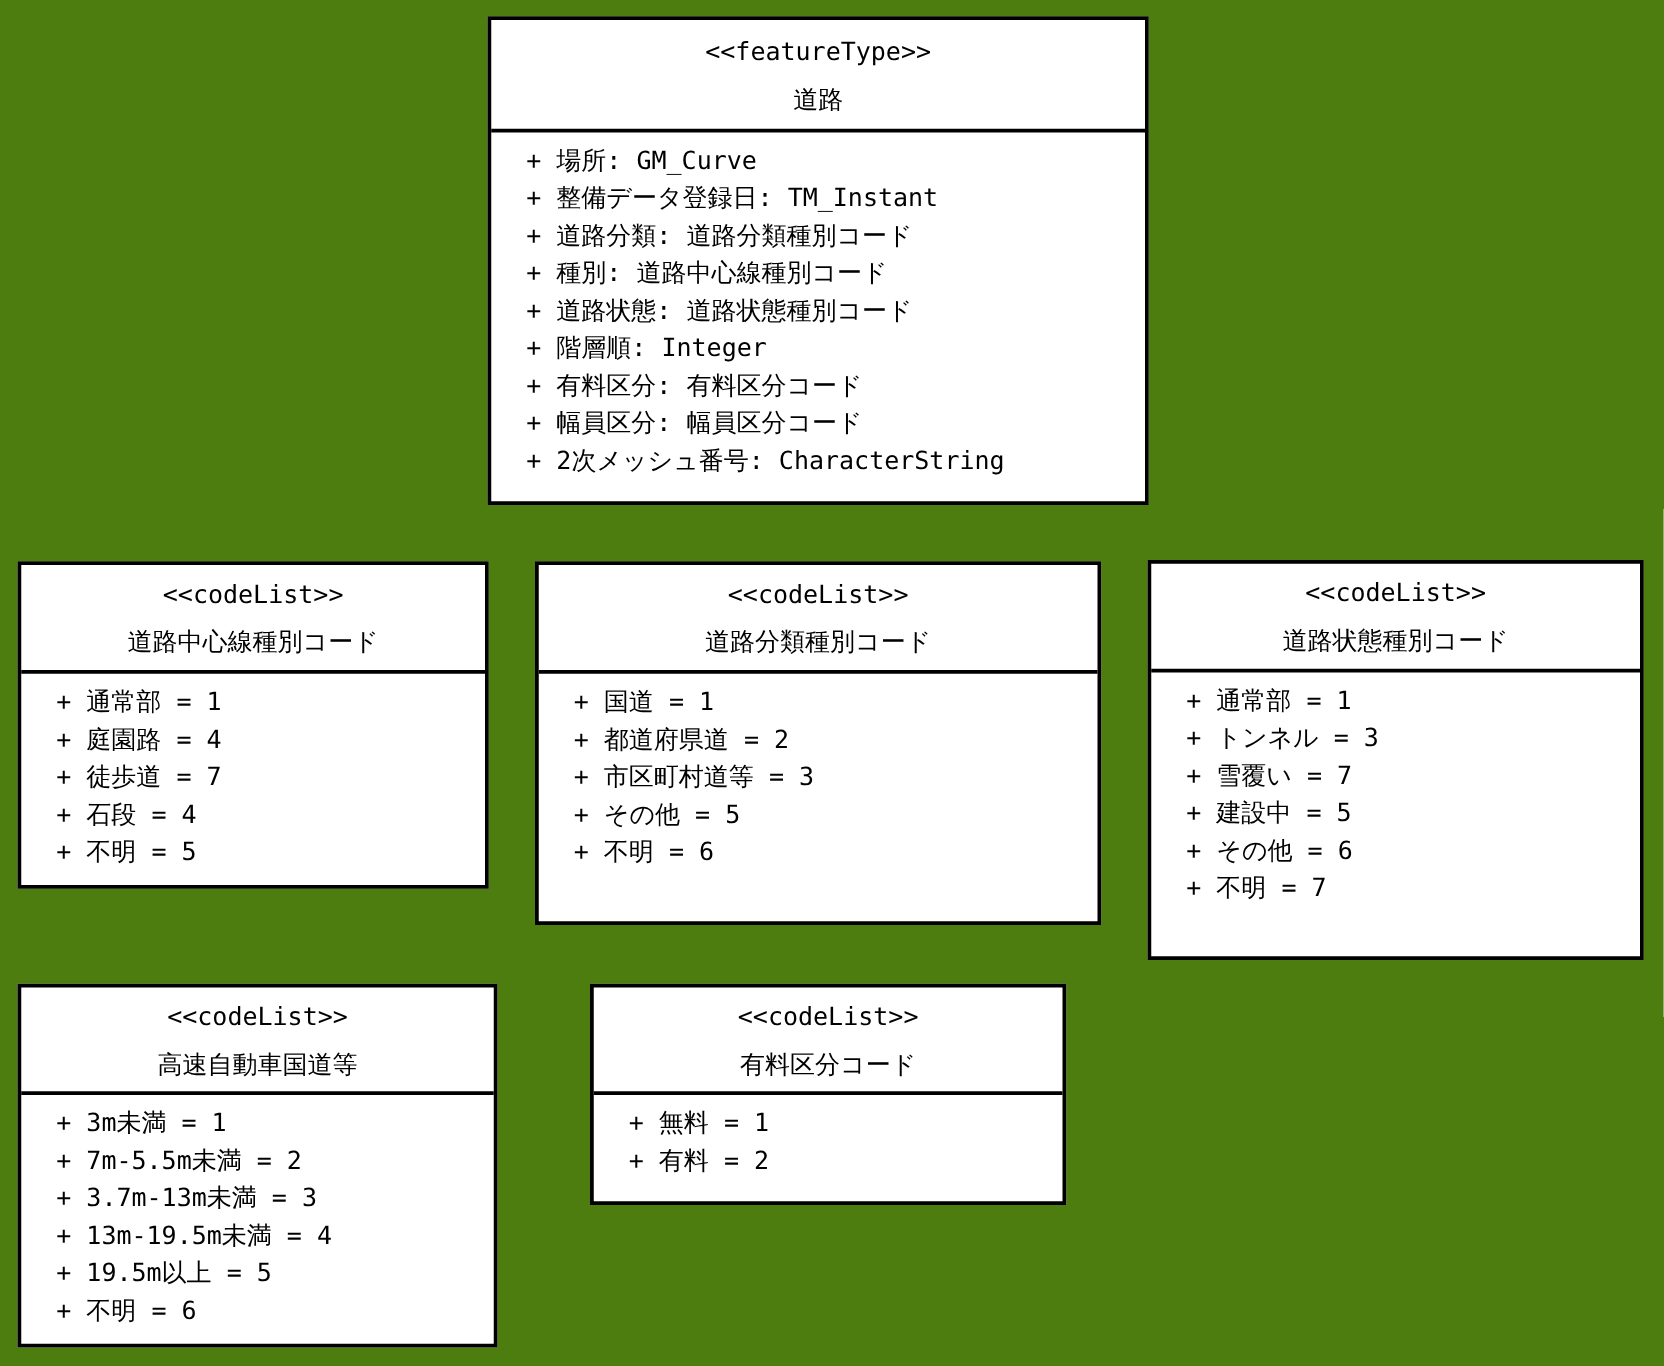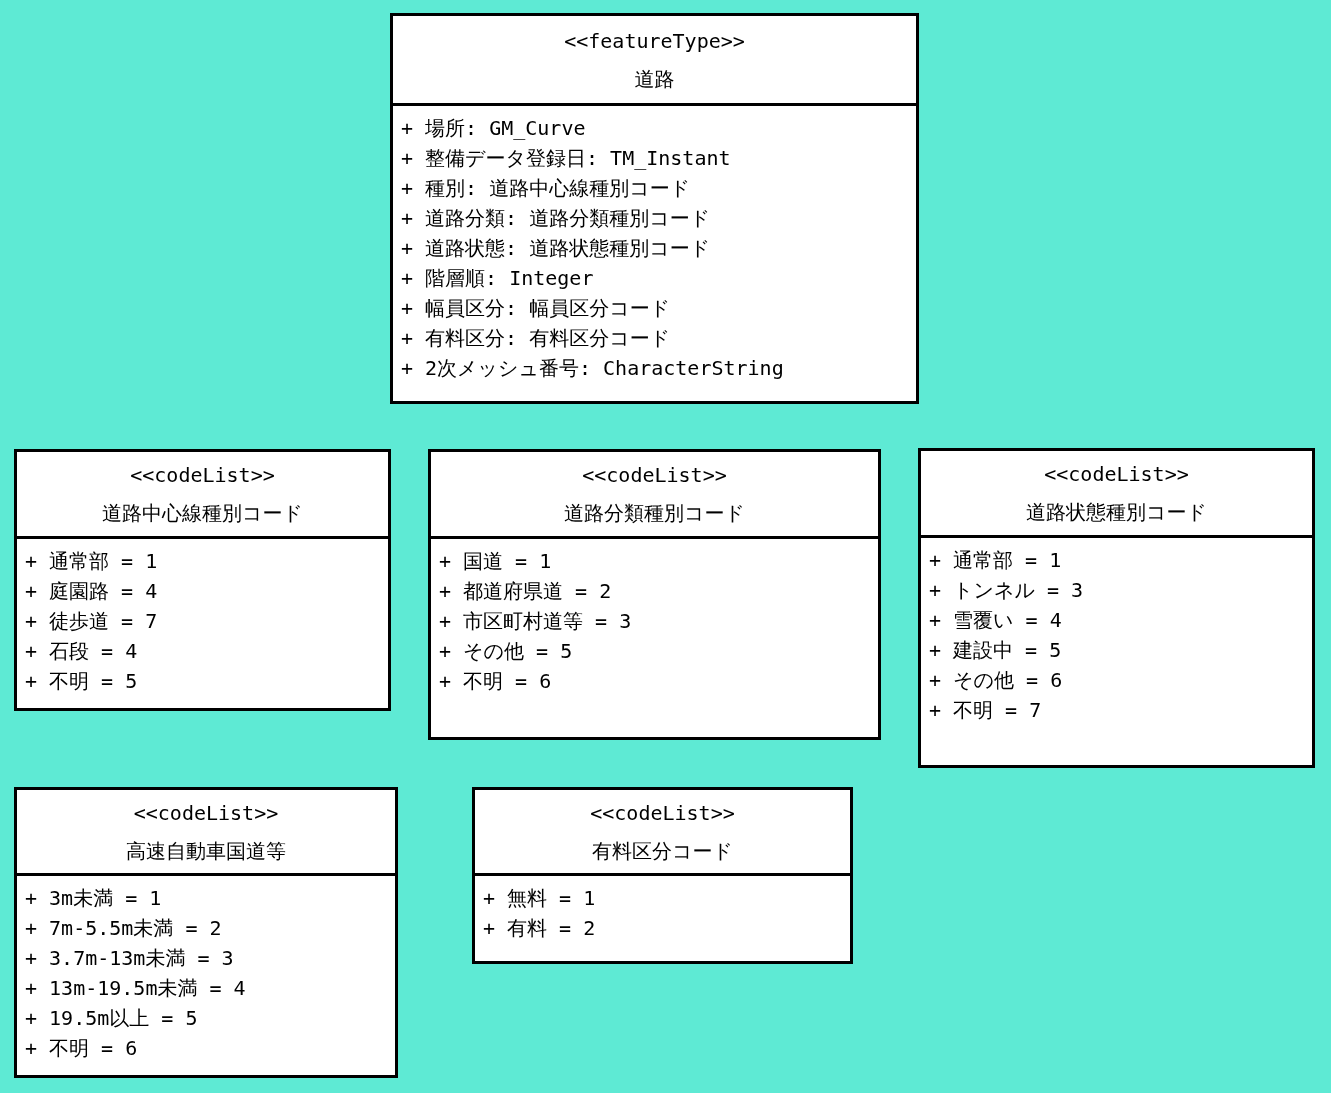--- a/index.html
+++ b/index.html
@@ -4,21 +4,21 @@
 <style>
   html, body {
     margin: 0;
     padding: 0;
     background: #ffffff;
   }
   .canvas {
     position: relative;
     width: 1331px;
     height: 1093px;
-    background: #5eead4;
+    background: #4d7c0f;
     font-family: "DejaVu Sans Mono", monospace;
     color: #000000;
     overflow: hidden;
   }
   .uml-box {
     position: absolute;
     box-sizing: border-box;
     border: 3px solid #000000;
     background: #ffffff;
   }
@@ -33,20 +33,21 @@
   }
   .stereotype, .class-name {
     height: 30px;
     line-height: 30px;
     font-size: 20px;
     text-align: center;
     white-space: pre;
   }
   .attr-compartment {
     padding: 7px 8px 0 8px;
+    margin-left: 20px;
   }
   .attr-line {
     height: 30px;
     line-height: 30px;
     font-size: 20px;
     white-space: pre;
   }
   
   #box-road          { left: 390px; top: 13px;  width: 529px; height: 391px; }
   #box-road .title-compartment { height: 90px; }
@@ -67,26 +68,26 @@
 <div class="canvas">
 
   <div class="uml-box" id="box-road">
     <div class="title-compartment">
       <div class="stereotype">&lt;&lt;featureType&gt;&gt;</div>
       <div class="class-name">道路</div>
     </div>
     <div class="attr-compartment">
       <div class="attr-line">+ 場所: GM_Curve</div>
       <div class="attr-line">+ 整備データ登録日: TM_Instant</div>
+      <div class="attr-line">+ 道路分類: 道路分類種別コード</div>
       <div class="attr-line">+ 種別: 道路中心線種別コード</div>
-      <div class="attr-line">+ 道路分類: 道路分類種別コード</div>
       <div class="attr-line">+ 道路状態: 道路状態種別コード</div>
       <div class="attr-line">+ 階層順: Integer</div>
+      <div class="attr-line">+ 有料区分: 有料区分コード</div>
       <div class="attr-line">+ 幅員区分: 幅員区分コード</div>
-      <div class="attr-line">+ 有料区分: 有料区分コード</div>
       <div class="attr-line">+ 2次メッシュ番号: CharacterString</div>
     </div>
   </div>
 
   <div class="uml-box" id="box-centerline">
     <div class="title-compartment">
       <div class="stereotype">&lt;&lt;codeList&gt;&gt;</div>
       <div class="class-name">道路中心線種別コード</div>
     </div>
     <div class="attr-compartment">
@@ -113,21 +114,21 @@
   </div>
 
   <div class="uml-box" id="box-condition">
     <div class="title-compartment">
       <div class="stereotype">&lt;&lt;codeList&gt;&gt;</div>
       <div class="class-name">道路状態種別コード</div>
     </div>
     <div class="attr-compartment">
       <div class="attr-line">+ 通常部 = 1</div>
       <div class="attr-line">+ トンネル = 3</div>
-      <div class="attr-line">+ 雪覆い = 4</div>
+      <div class="attr-line">+ 雪覆い = 7</div>
       <div class="attr-line">+ 建設中 = 5</div>
       <div class="attr-line">+ その他 = 6</div>
       <div class="attr-line">+ 不明 = 7</div>
     </div>
   </div>
 
   <div class="uml-box" id="box-width">
     <div class="title-compartment">
       <div class="stereotype">&lt;&lt;codeList&gt;&gt;</div>
       <div class="class-name">高速自動車国道等</div>

